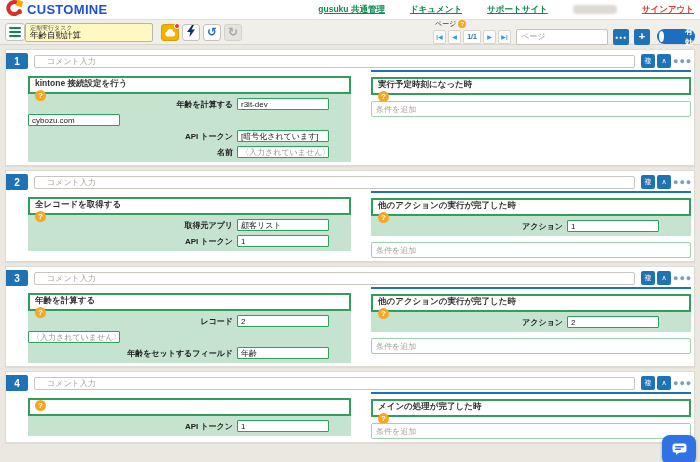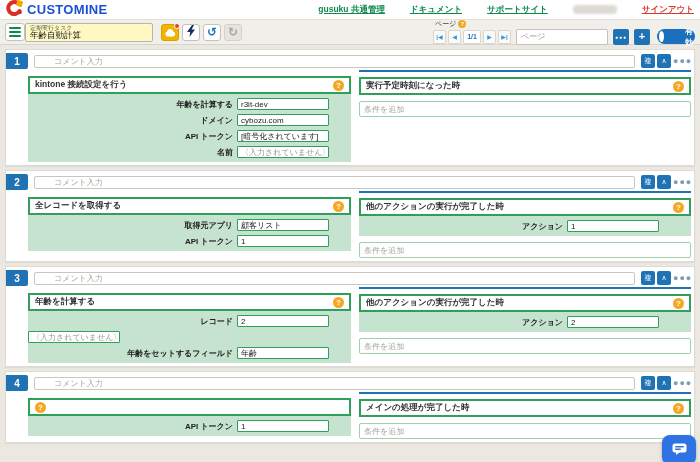--- a/index.html
+++ b/index.html
@@ -56,34 +56,34 @@
   .tg-label { color:#fff; font-size:8px; font-weight:bold; margin-left:21px; }
 
   
   .main { padding:4px 5px 0 5px; }
   .panel { background:#fff; border:1px solid #dedbd5; box-shadow:0 1px 1px rgba(0,0,0,.05);
     margin-bottom:4px; padding:3px 3px 3px 0; }
   .sec-head { display:flex; align-items:center; height:16px; }
   .badge { width:22px; height:16px; background:#1f72b4; color:#fff; font-size:10px; font-weight:bold;
     display:flex; align-items:center; justify-content:center; border-radius:0 2px 2px 0; }
   .comment { flex:1; height:13px; margin-left:6px; border:1px solid #c9c5bf; border-radius:2px;
-    font-size:8px; padding:0 19px; color:#333; font-family:inherit; }
+    font-size:8px; padding:0 12px; color:#333; font-family:inherit; }
   .comment::placeholder { color:#a5a29c; }
   .sec-btns { display:flex; align-items:center; gap:2px; margin-left:6px; }
   .sq { width:14px; height:14px; background:#1f72b4; border:none; border-radius:2px; color:#fff;
     font-size:7px; display:flex; align-items:center; justify-content:center; cursor:pointer; }
   .more-dots { border:none; background:none; color:#7d9cb5; font-size:9px; font-weight:bold;
     letter-spacing:1px; width:18px; cursor:pointer; }
 
   .sec-body { display:flex; padding-left:22px; margin-top:1px; }
   .col-left { width:323px; padding-top:6px; }
-  .col-right { flex:1; margin-left:8px; border-top:2px solid #1f72b4; padding-top:5px; }
-
-  .card-h { height:18px; border:2px solid #2fa05a; background:#fff; display:flex; align-items:center;
-    justify-content:space-between; padding:0 5px; }
+  .col-right { flex:1; margin-left:20px; border-top:2px solid #1f72b4; padding-top:5px; }
+
+  .card-h { height:18px; border:2px solid #2fa05a; background:#fff; display:flex; align-items:flex-start;
+    justify-content:space-between; padding:0 5px;flex-direction:column; }
   .card-title { font-size:8.5px; font-weight:bold; color:#333; }
   .help { width:11px; height:11px; border-radius:50%; background:#f5a623; color:#fff; font-size:8px;
     font-weight:bold; display:flex; align-items:center; justify-content:center; cursor:pointer; flex:0 0 auto; }
   .card-b { background:#c5e3cf; padding:2px 0; }
   .frow { height:16px; display:flex; align-items:center; }
   .flabel { flex:1; text-align:right; font-size:8px; font-weight:bold; color:#222; margin-right:4px; white-space:nowrap; }
   .finput { width:92px; height:12px; border:1px solid #2fa05a; border-radius:1px; background:#fff;
     font-size:8px; padding:0 3px; color:#222; font-family:inherit; }
   .col-left .finput { margin-right:22px; }
   .col-right .finput { margin-right:32px; }
@@ -190,21 +190,20 @@
           <div class="card-h">
             <span class="card-title">kintone 接続設定を行う</span>
             <span class="help">?</span>
           </div>
           <div class="card-b">
             <div class="frow">
                 <label class="flabel">年齢を計算する</label>
                 <input class="finput" value="r3it-dev" style="">
               </div>
             <div class="frow">
-                <label class="flabel">ドメイン</label>
                 <input class="finput" value="cybozu.com" style="">
               </div>
             <div class="frow">
                 <label class="flabel">API トークン</label>
                 <input class="finput" value="[暗号化されています]" style="">
               </div>
             <div class="frow">
                 <label class="flabel">名前</label>
                 <input class="finput muted" value="〈入力されていません〉" style="">
               </div>

